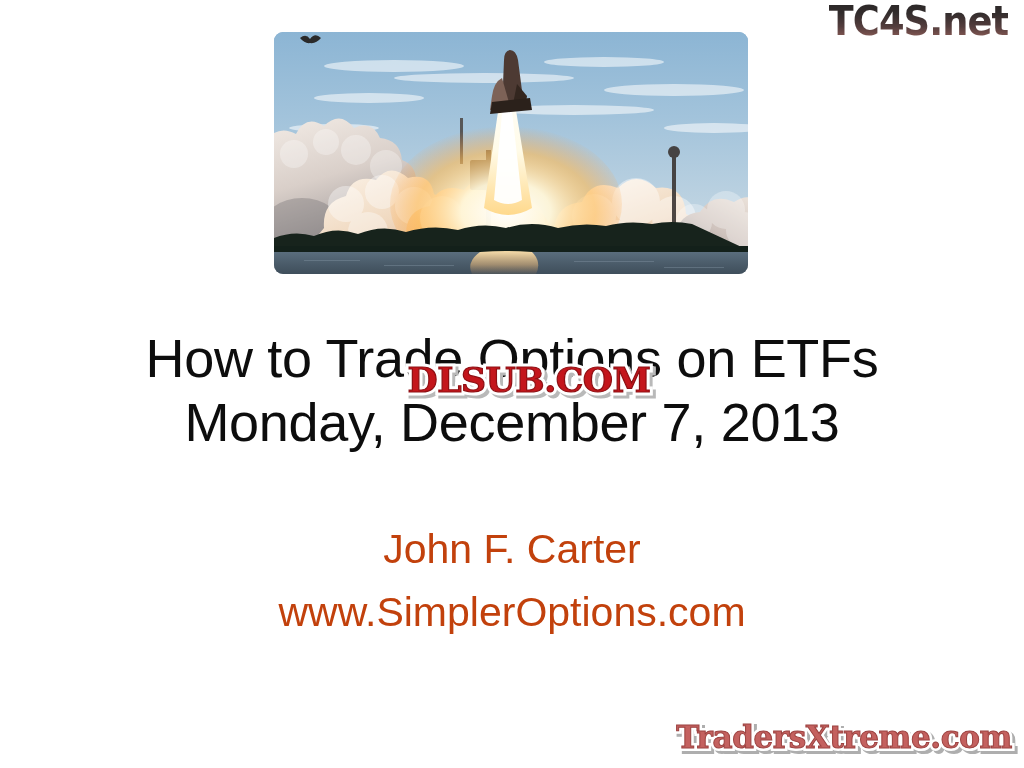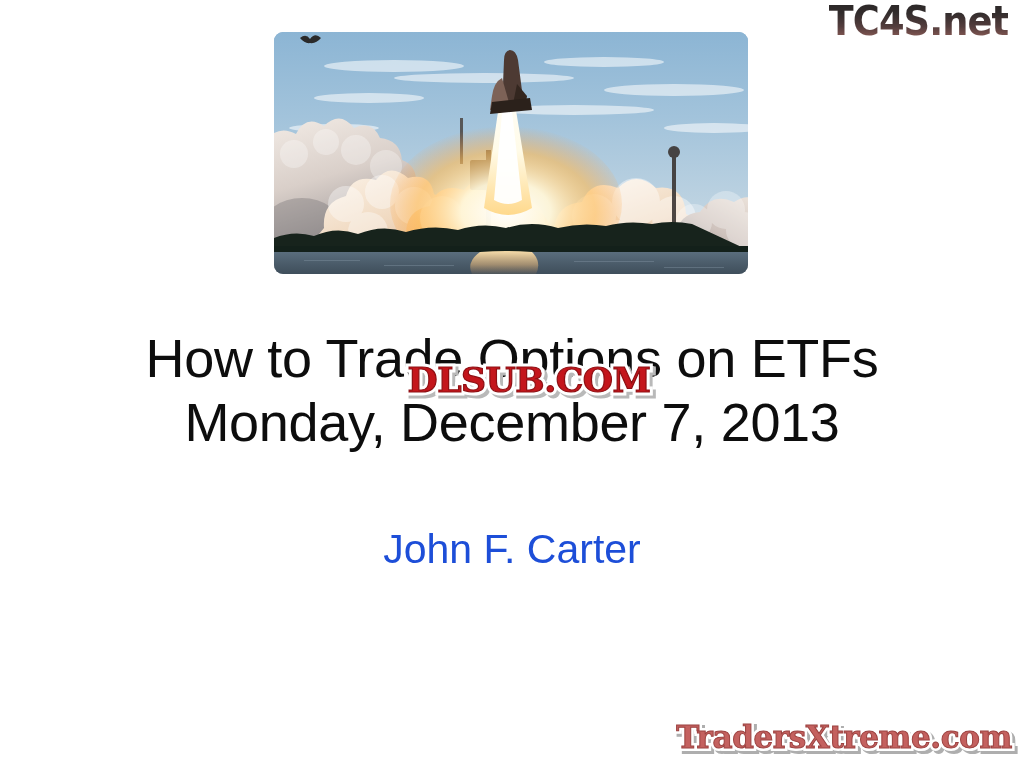--- a/index.html
+++ b/index.html
@@ -58,21 +58,21 @@
     position: absolute;
     left: 0;
     top: 518px;
     width: 1024px;
     text-align: center;
   }
   .subtitle-line {
     font-family: "Liberation Sans", sans-serif;
     font-size: 41px;
     line-height: 63px;
-    color: #1d4ed8;
+    color: #c2410c;
     font-weight: 400;
     white-space: nowrap;
   }
 
   
   .wm-tc4s {
     position: absolute;
     right: 16px;
     top: -2px;
     font-family: "DejaVu Sans", sans-serif;
@@ -337,20 +337,21 @@
     </svg>
   </div>
 
   <div class="title-block">
     <div class="title-line">How to Trade Options on ETFs</div>
     <div class="title-line">Monday, December 7, 2013</div>
   </div>
 
   <div class="subtitle-block">
     <div class="subtitle-line">John F. Carter</div>
+    <div class="subtitle-line">www.SimplerOptions.com</div>
   </div>
 
   <div class="wm-tc4s">TC4S.net</div>
 
   <div class="wm-dlsub">
     <div class="wm-text shadow-layer">DLSUB.COM</div>
     <div class="wm-text outline-layer">DLSUB.COM</div>
     <div class="wm-text fill-layer">DLSUB.COM</div>
   </div>
 

